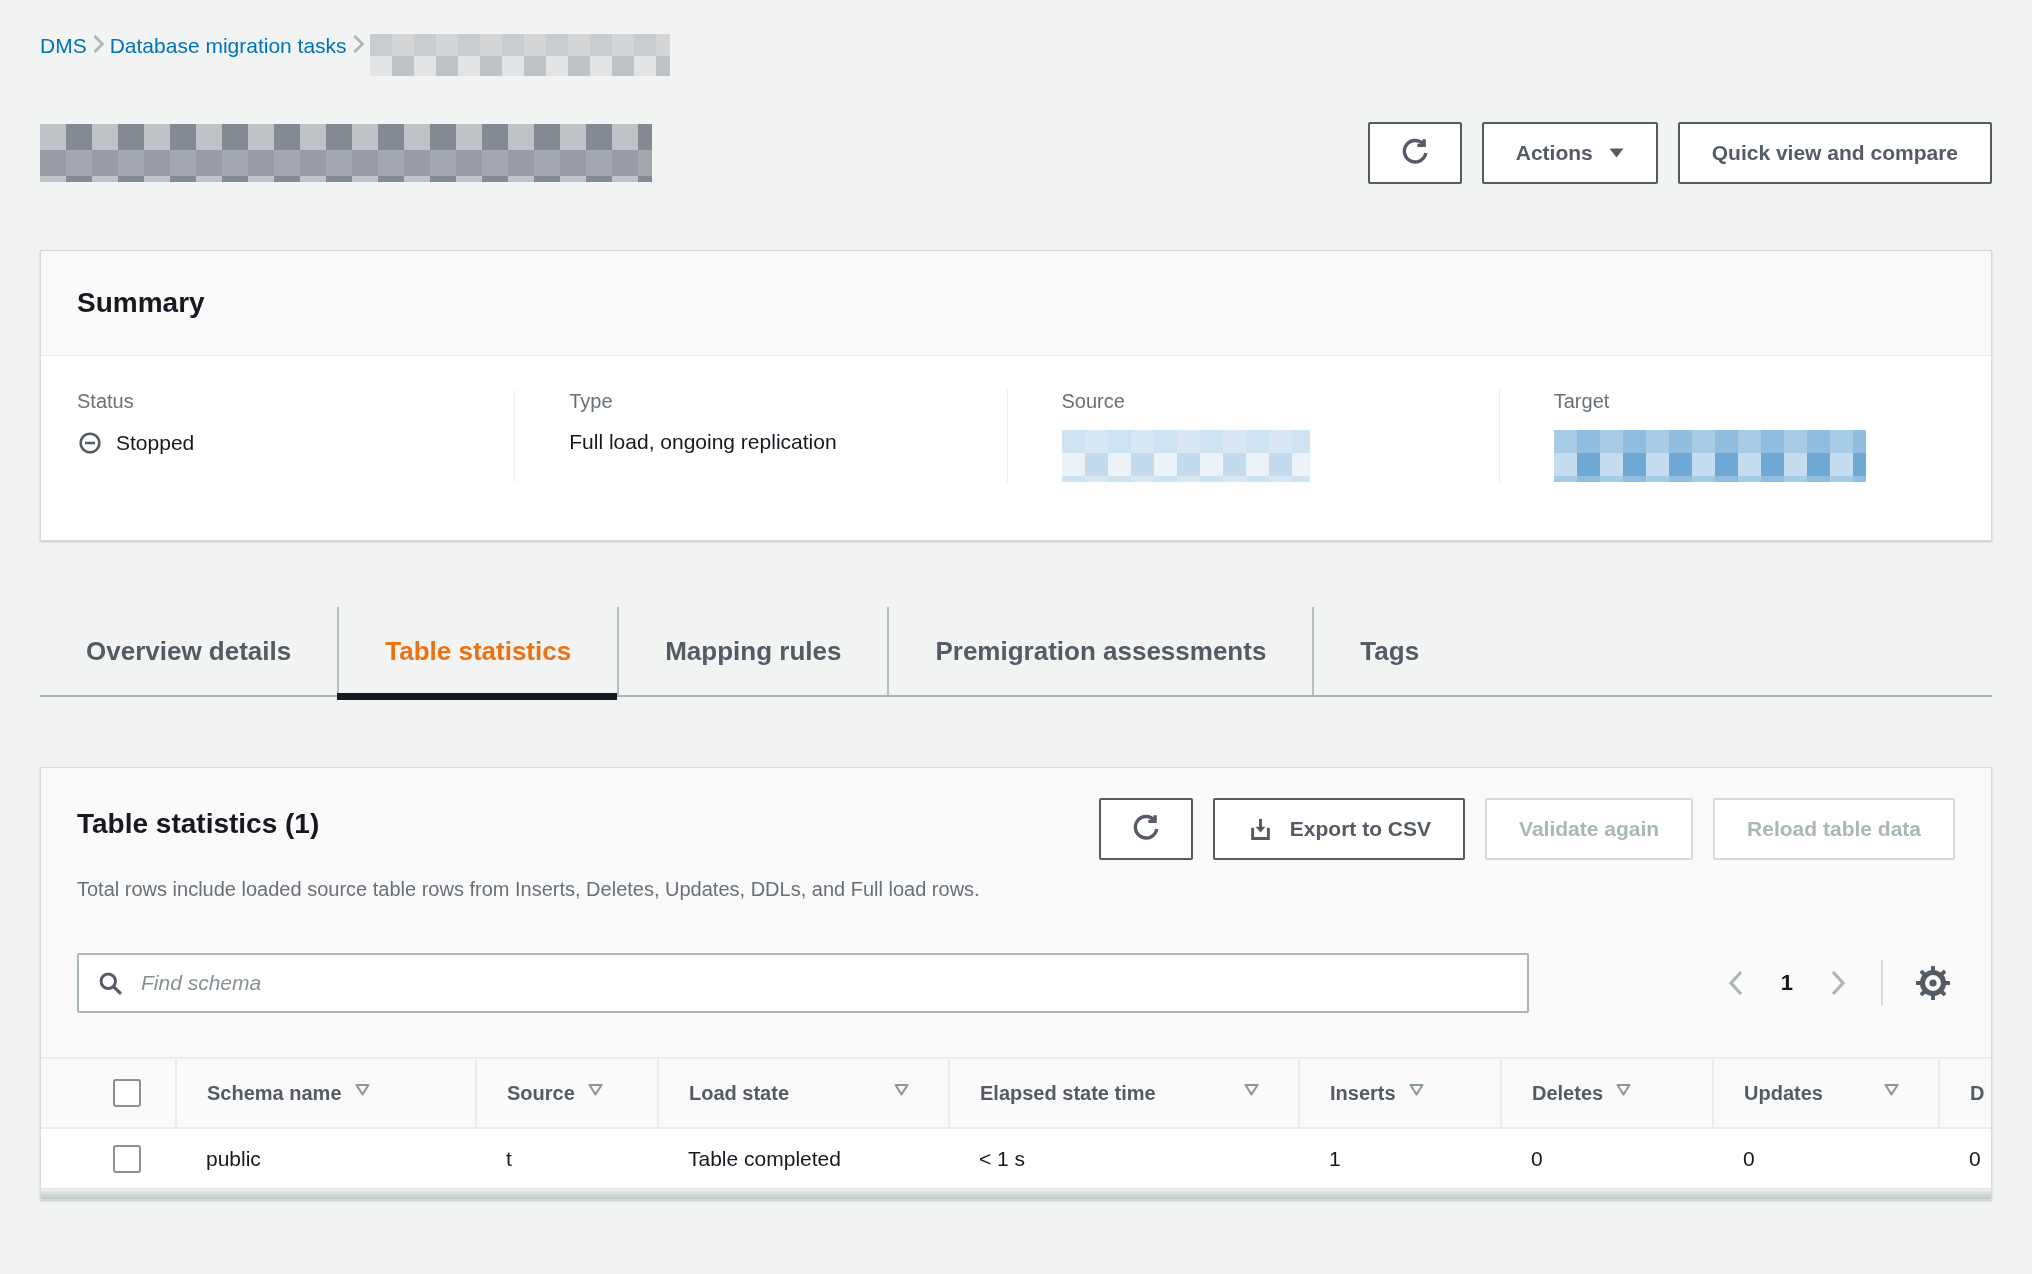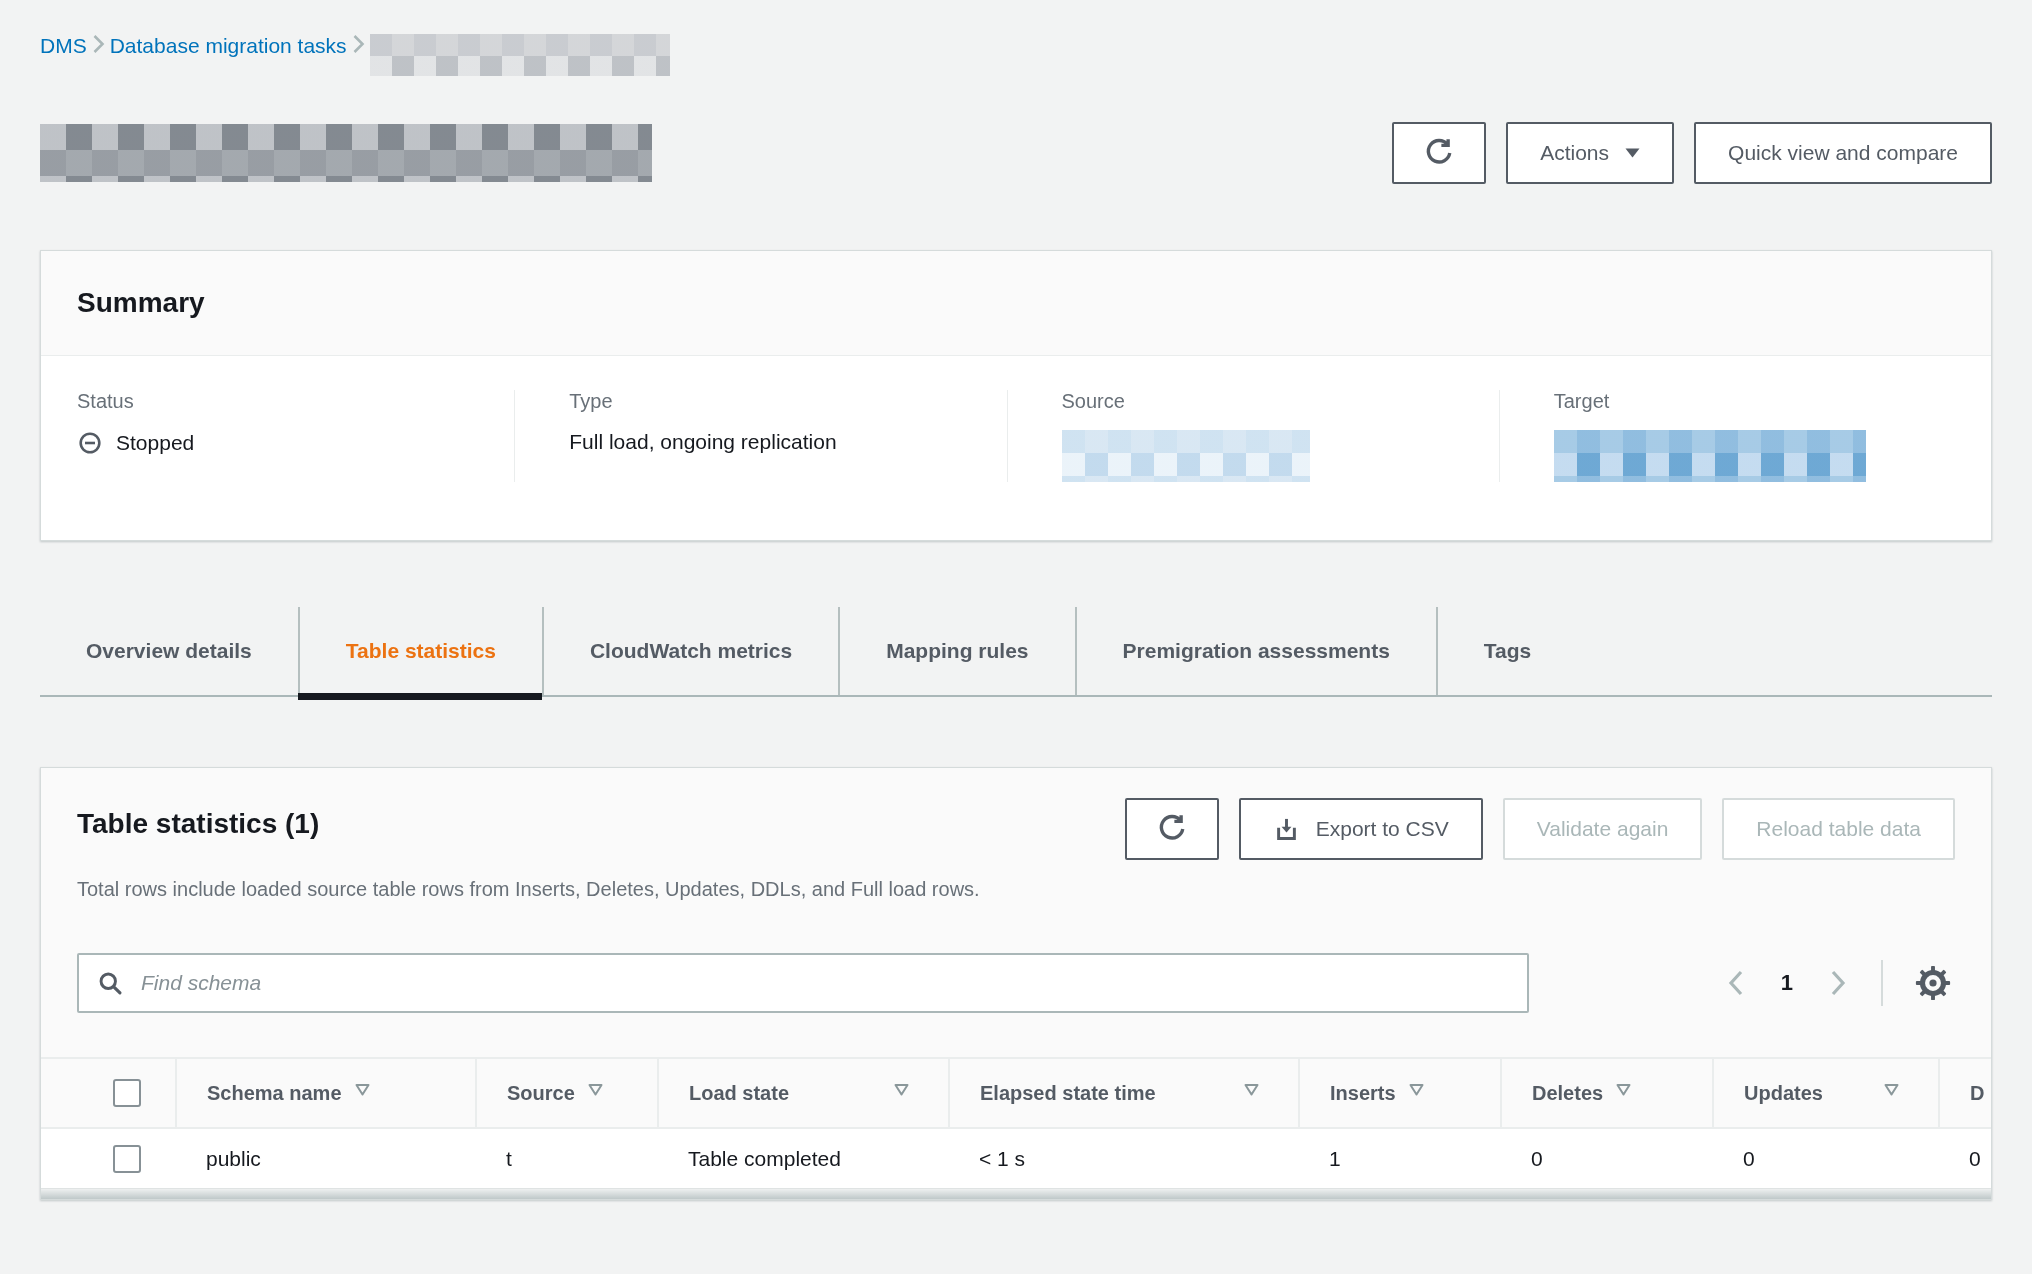--- a/index.html
+++ b/index.html
@@ -39,21 +39,21 @@
       conic-gradient(rgba(143,188,223,.92) 25%, rgba(110,169,212,.92) 0 50%, rgba(196,220,240,.92) 0 75%, rgba(169,204,231,.92) 0) 0 0/46px 46px,
       conic-gradient(#8cbadd 25%, #c9dff1 0 50%, #74abd3 0 75%, #a6cbe7 0) 23px 0/46px 46px;
   }
 
   
   .page-header { margin-top:46px; display:flex; align-items:center; justify-content:space-between; }
   .title-redacted { width:612px; height:58px; }
   .header-buttons { display:flex; gap:20px; }
   .btn {
     height:62px; background:#fff; border:2px solid #545b64; border-radius:2px;
-    color:#545b64; font-weight:400; font-size:21px; padding:0 32px;
+    color:#545b64; font-weight:700; font-size:21px; padding:0 32px;
     display:inline-flex; align-items:center; justify-content:center; gap:16px;
     font-family:inherit; cursor:pointer; white-space:nowrap;
   }
   .btn-icon-only { width:94px; padding:0; }
   .btn.disabled { border-color:#d5dbdb; color:#aab7b8; cursor:default; }
 
   
   .card { background:#fff; border:1px solid #d5dbdb; box-shadow:0 1px 2px 0 rgba(0,28,36,.2); }
   .summary-card { margin-top:66px; }
   .card-header { background:#fafafa; border-bottom:1px solid #eaeded; padding:36px; }
@@ -64,21 +64,21 @@
   .summary-col + .summary-col { border-left:1px solid #eaeded; padding-left:54px; }
   .field-label { color:#687078; font-size:20px; }
   .field-value { margin-top:17px; font-size:21px; color:#16191f; display:flex; align-items:center; gap:13px; }
   .src-redacted { width:248px; height:52px; }
   .tgt-redacted { width:312px; height:52px; }
 
   
   .tabs { margin-top:66px; display:flex; border-bottom:2px solid #aab7b8; }
   .tab {
     padding:0 46px; height:88px; display:flex; align-items:center;
-    font-size:21px; font-weight:700; color:#545b64; position:relative; cursor:pointer; white-space:nowrap;
+    font-size:26px; font-weight:700; color:#545b64; position:relative; cursor:pointer; white-space:nowrap;
   }
   .tab + .tab { border-left:2px solid #b5bfbf; }
   .tab.active { color:#ec7211; }
   .tab.active::after { content:""; position:absolute; left:-2px; right:0; bottom:-5px; height:7px; background:#16191f; }
 
   
   .table-card { margin-top:70px; overflow:hidden; background:#fafafa; }
   .panel-header { padding:30px 36px 44px; }
   .panel-top { display:flex; justify-content:space-between; align-items:flex-start; }
   .panel-title { font-size:28px; font-weight:700; padding-top:10px; }
@@ -204,23 +204,20 @@
   </section>
 
   <div class="tabs">
     <div class="tab">
         <span>Overview details</span>
       </div>
     <div class="tab active">
         <span>Table statistics</span>
       </div>
     <div class="tab">
-        <span>CloudWatch metrics</span>
-      </div>
-    <div class="tab">
         <span>Mapping rules</span>
       </div>
     <div class="tab">
         <span>Premigration assessments</span>
       </div>
     <div class="tab">
         <span>Tags</span>
       </div>
   </div>
 

